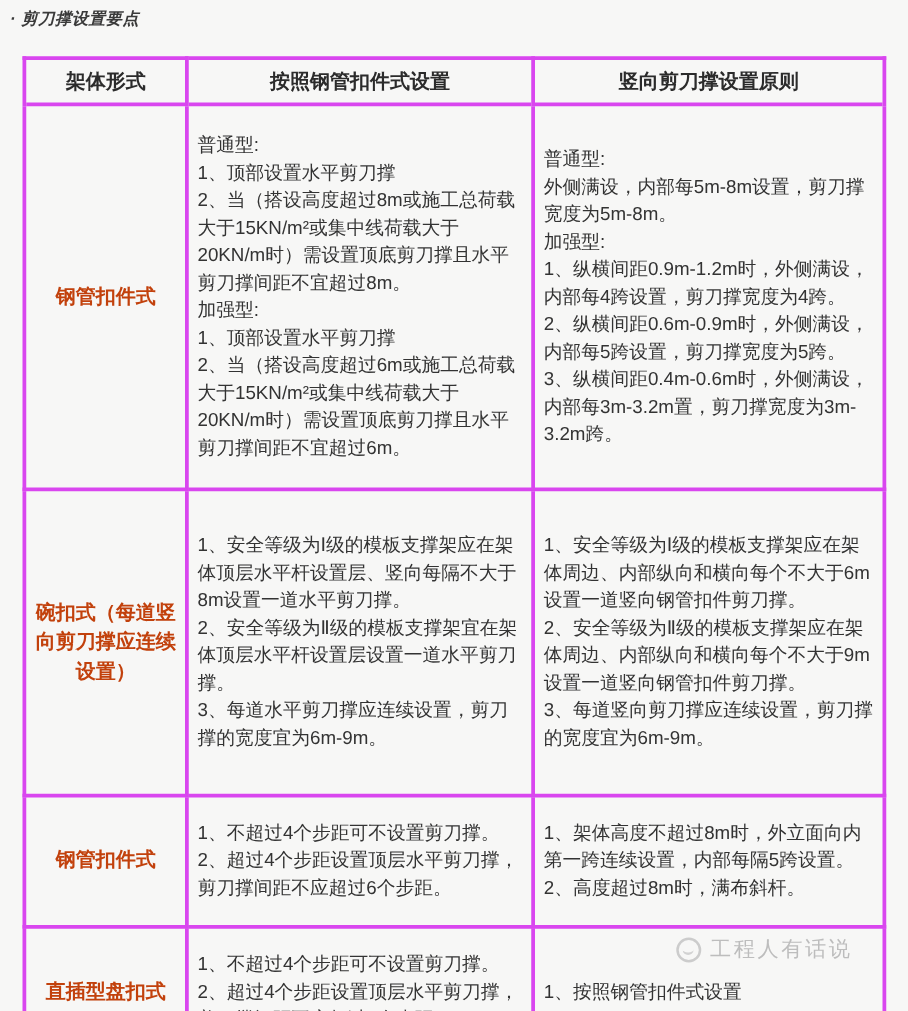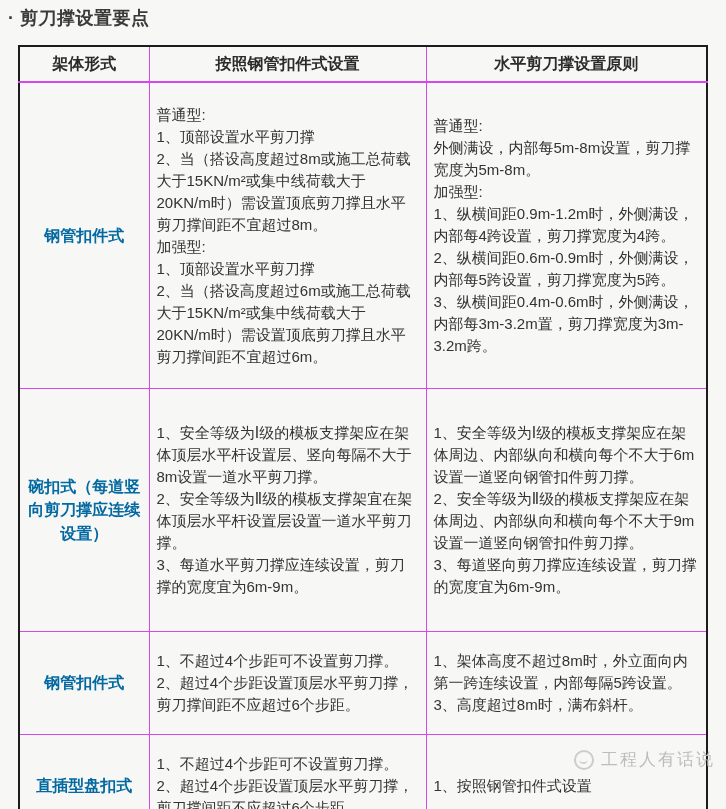--- a/index.html
+++ b/index.html
@@ -12,79 +12,80 @@
     background: #f7f7f6;
     font-family: "Liberation Sans", "DejaVu Sans", sans-serif;
     color: #2f2f2f;
     position: relative;
     overflow: hidden;
   }
   .page-title {
     position: absolute;
     left: 8px;
     top: 6px;
-    font-size: 18px;
+    font-size: 13px;
     font-weight: 600;
     color: #3a3a3a;
     letter-spacing: 0.5px;
+    font-style: italic;
   }
   table.brace-table {
     position: absolute;
     left: 18px;
     top: 45px;
     width: 688px;
     border-collapse: collapse;
     table-layout: fixed;
     background: transparent;
   }
   table.brace-table col.c1 { width: 130px; }
   table.brace-table col.c2 { width: 277px; }
   table.brace-table col.c3 { width: 281px; }
   table.brace-table th,
   table.brace-table td {
-    border: 1px solid #d946ef;
+    border: 3px solid #d946ef;
     vertical-align: middle;
     overflow: hidden;
   }
   table.brace-table {
     border: 2px solid #1c1c1c;
     border-bottom-width: 3px;
   }
   table.brace-table th {
     height: 30px;
     font-size: 16px;
     font-weight: bold;
     text-align: center;
     color: #2b2b2b;
     border-bottom-width: 2px;
     padding: 2px 4px;
   }
   td.frame-cell {
     font-size: 16px;
     font-weight: bold;
     text-align: center;
-    color: #0369a1;
+    color: #c2410c;
     padding: 2px 4px;
     line-height: 1.45;
   }
   td.content-cell {
     font-size: 15px;
     line-height: 22px;
     padding: 4px 6px 4px 7px;
     text-align: left;
     white-space: pre-line;
     color: #333333;
   }
   tr.r1 td { height: 297px; }
   tr.r2 td { height: 234px; }
   tr.r3 td { height: 94px; }
   tr.r4 td { height: 93px; }
   .watermark {
     position: absolute;
-    right: 11px;
+    right: 44px;
     top: 748px;
     display: flex;
     align-items: center;
     gap: 7px;
     color: #bdbdbd;
   }
   .wm-icon {
     width: 20px;
     height: 20px;
     border: 2px solid #cccccc;
@@ -117,21 +118,21 @@
 <table class="brace-table">
   <colgroup>
     <col class="c1">
       <col class="c2">
       <col class="c3">
   </colgroup>
   <thead>
     <tr>
       <th>架体形式</th>
       <th>按照钢管扣件式设置</th>
-      <th>水平剪刀撑设置原则</th>
+      <th>竖向剪刀撑设置原则</th>
     </tr>
   </thead>
   <tbody>
     <tr class="r1">
       <td class="frame-cell">钢管扣件式</td>
       <td class="content-cell">普通型:
 1、顶部设置水平剪刀撑
 2、当（搭设高度超过8m或施工总荷载大于15KN/m²或集中线荷载大于20KN/m时）需设置顶底剪刀撑且水平剪刀撑间距不宜超过8m。
 加强型:
 1、顶部设置水平剪刀撑
@@ -150,21 +151,21 @@
 3、每道水平剪刀撑应连续设置，剪刀撑的宽度宜为6m-9m。</td>
       <td class="content-cell">1、安全等级为Ⅰ级的模板支撑架应在架体周边、内部纵向和横向每个不大于6m设置一道竖向钢管扣件剪刀撑。
 2、安全等级为Ⅱ级的模板支撑架应在架体周边、内部纵向和横向每个不大于9m设置一道竖向钢管扣件剪刀撑。
 3、每道竖向剪刀撑应连续设置，剪刀撑的宽度宜为6m-9m。</td>
     </tr>
     <tr class="r3">
       <td class="frame-cell">钢管扣件式</td>
       <td class="content-cell">1、不超过4个步距可不设置剪刀撑。
 2、超过4个步距设置顶层水平剪刀撑，剪刀撑间距不应超过6个步距。</td>
       <td class="content-cell">1、架体高度不超过8m时，外立面向内第一跨连续设置，内部每隔5跨设置。
-3、高度超过8m时，满布斜杆。</td>
+2、高度超过8m时，满布斜杆。</td>
     </tr>
     <tr class="r4">
       <td class="frame-cell">直插型盘扣式</td>
       <td class="content-cell">1、不超过4个步距可不设置剪刀撑。
 2、超过4个步距设置顶层水平剪刀撑，剪刀撑间距不应超过6个步距。</td>
       <td class="content-cell">1、按照钢管扣件式设置</td>
     </tr>
   </tbody>
 </table>
 

